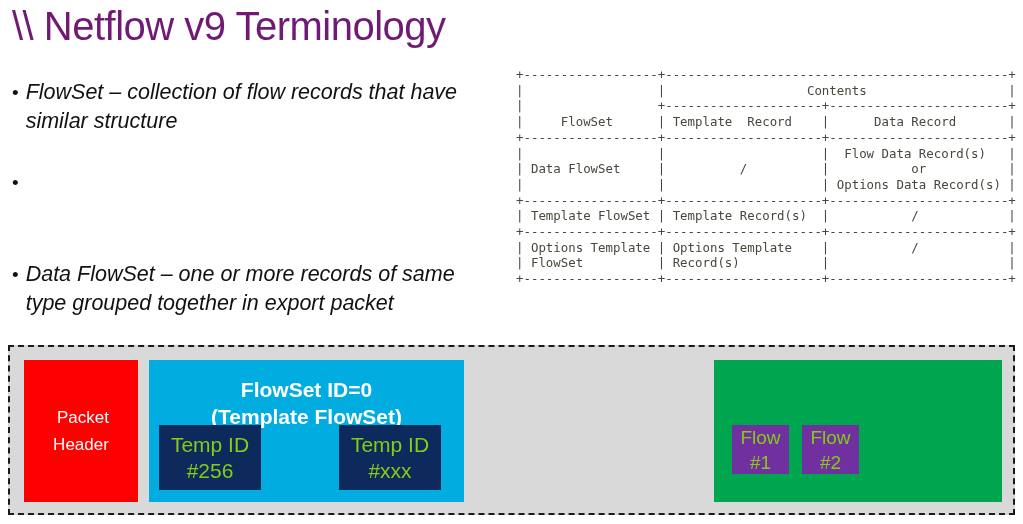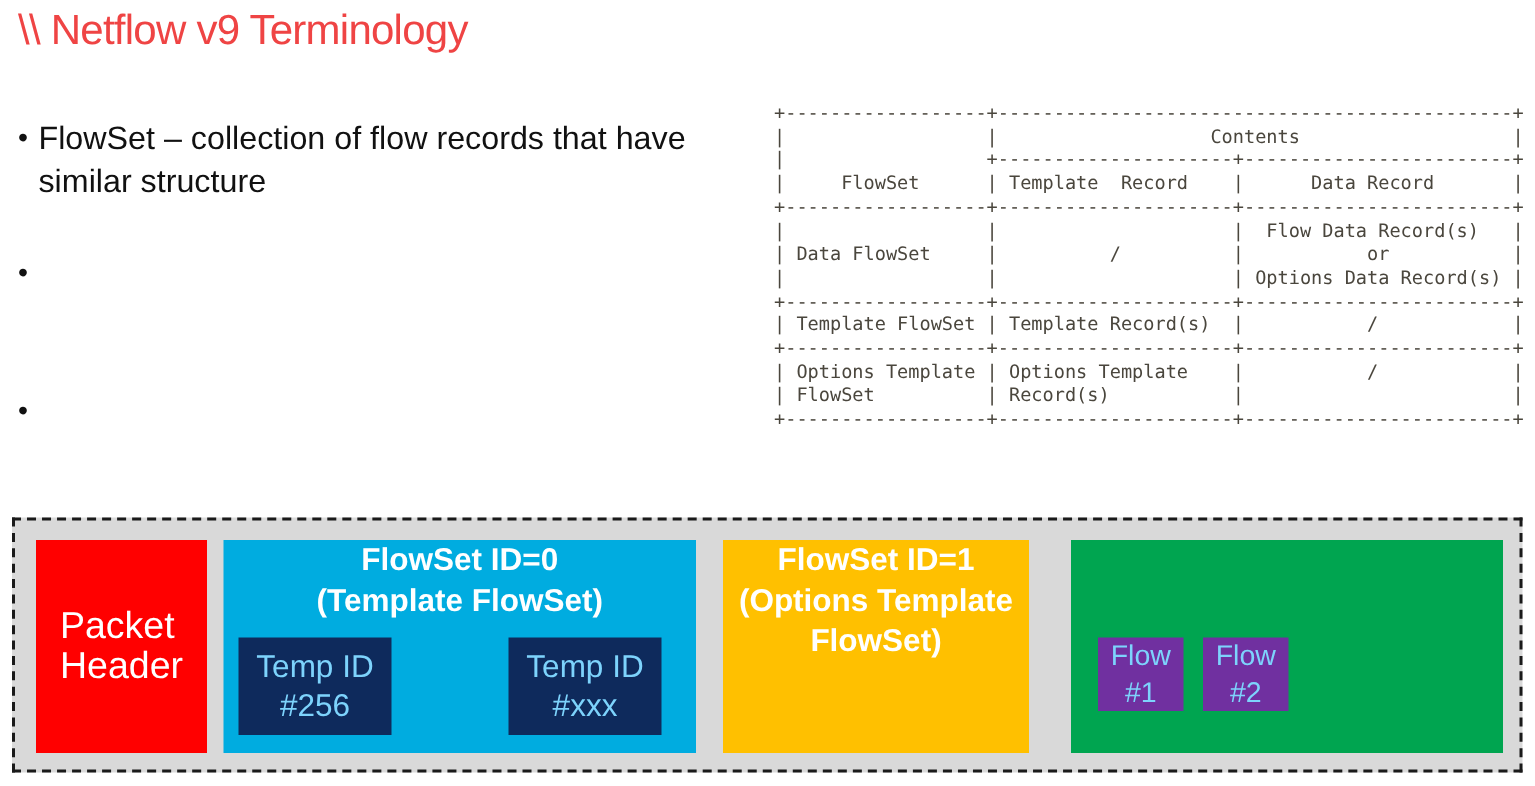--- a/index.html
+++ b/index.html
@@ -1,50 +1,50 @@
 <!DOCTYPE html>
 <html><head>
 <meta charset="utf-8">
 <style>
   * { margin:0; padding:0; box-sizing:border-box; }
   html,body { width:1023px; height:524px; background:#ffffff; overflow:hidden;
               font-family:"Liberation Sans", sans-serif; }
   .abs { position:absolute; }
 
   
-  #title { left:12px; top:4px; font-size:28px; color:#ef4444; letter-spacing:-0.5px;
+  #title { left:12px; top:4px; font-size:40px; color:#701a75; letter-spacing:-0.5px;
            white-space:pre; }
 
   
   .bullet { left:12px; width:505px; display:flex; gap:7px; color:#111;
             font-size:21.5px; line-height:29px; }
   .bullet .dot { font-size:19px; line-height:29px; }
-  .bullet .btext { white-space:pre-line; }
+  .bullet .btext { white-space:pre-line;font-style:italic; }
   #bullet-0 { top:78px; } #bullet-1 { top:168px; } #bullet-2 { top:260px; }
 
   
   #ascii-table { left:516px; top:67px; font-family:"DejaVu Sans Mono", monospace;
                  font-size:12.4px; line-height:15.7px; color:#4a463d; white-space:pre; }
 
   
   #packet-diagram { left:8px; top:345px; width:1007px; height:170px;
                     background:#d9d9d9; border:2px dashed #1a1a1a; }
   .pbox { position:absolute; top:13px; height:142px; color:#fff; }
   .pbox .ptitle { width:100%; text-align:center; font-weight:bold; font-size:21px;
-                  line-height:27px; padding-top:0; white-space:pre-line; }
+                  line-height:27px; padding-top:16px; white-space:pre-line; }
   #packet-header-box { left:14px; width:114px; background:#ff0000;
                        display:flex; align-items:center; justify-content:center; }
-  #packet-header-box .plabel { font-size:25px; line-height:27px; text-align:left;
+  #packet-header-box .plabel { font-size:17px; line-height:27px; text-align:right;
                                white-space:pre-line; }
   #template-flowset-box { left:139px; width:315px; background:#00ace0; }
   #options-template-flowset-box { left:472px; width:204px; background:#ffc000; }
   #data-flowset-box { left:704px; width:288px; background:#00a550; }
 
   .inner-box { position:absolute; top:65px; display:flex; align-items:center;
-               justify-content:center; text-align:center; color:#7dd3fc;
+               justify-content:center; text-align:center; color:#84cc16;
                white-space:pre-line; }
   .temp-box { width:102px; height:65px; background:#0e2a5c; font-size:21px; line-height:26px; }
   #temp-id-256-box { left:10px; } #temp-id-xxx-box { left:190px; }
   .flow-box { width:57px; height:49px; background:#7030a0; font-size:19px; line-height:25px; }
   #flow-1-box { left:18px; } #flow-2-box { left:88px; }
 </style>
 </head>
 <body>
 
 <div class="abs" id="title">\\ Netflow v9 Terminology</div>
@@ -52,20 +52,22 @@
 <div class="abs bullet" id="bullet-0">
   <span class="dot">•</span>
   <div class="btext">FlowSet – collection of flow records that have
 similar structure</div>
 </div>
 <div class="abs bullet" id="bullet-1">
   <span class="dot">•</span>
 </div>
 <div class="abs bullet" id="bullet-2">
   <span class="dot">•</span>
+  <div class="btext">Data FlowSet – one or more records of same
+type grouped together in export packet</div>
 </div>
 
 <pre class="abs" id="ascii-table">+------------------+----------------------------------------------+
 |                  |                   Contents                   |
 |                  +---------------------+------------------------+
 |     FlowSet      | Template  Record    |      Data Record       |
 +------------------+---------------------+------------------------+
 |                  |                     |  Flow Data Record(s)   |
 | Data FlowSet     |          /          |           or           |
 |                  |                     | Options Data Record(s) |
@@ -85,25 +87,20 @@
 
   <div class="pbox" id="template-flowset-box">
     <div class="ptitle">FlowSet ID=0
 (Template FlowSet)</div>
     <div class="inner-box temp-box" id="temp-id-256-box">Temp ID
 #256</div>
     <div class="inner-box temp-box" id="temp-id-xxx-box">Temp ID
 #xxx</div>
   </div>
 
-  <div class="pbox" id="options-template-flowset-box">
-    <div class="ptitle">FlowSet ID=1
-(Options Template
-FlowSet)</div>
-  </div>
 
   <div class="pbox" id="data-flowset-box">
     <div class="inner-box flow-box" id="flow-1-box">Flow
 #1</div>
     <div class="inner-box flow-box" id="flow-2-box">Flow
 #2</div>
   </div>
 
 </div>
 

